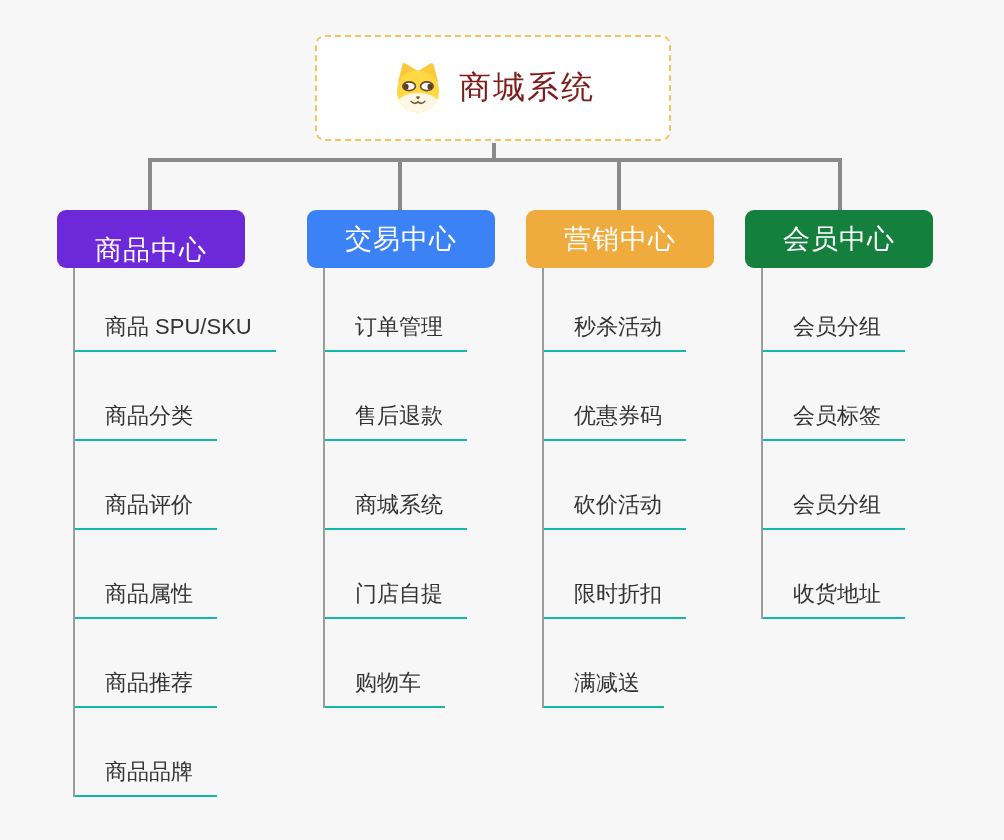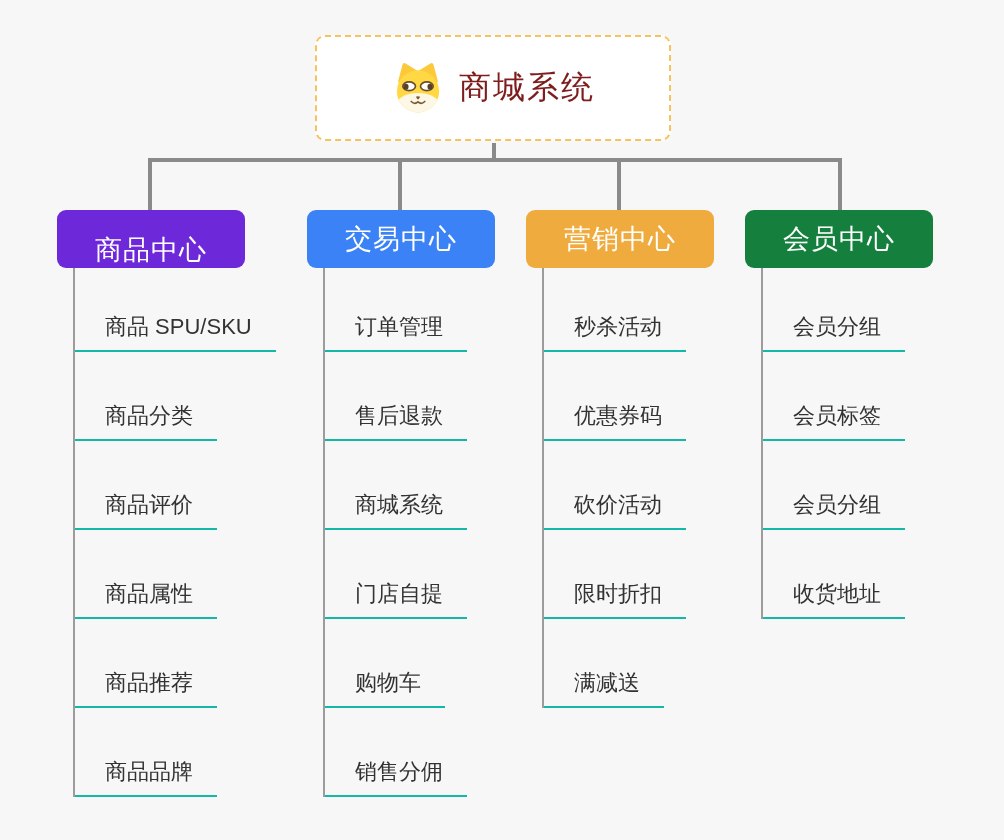--- a/index.html
+++ b/index.html
@@ -171,23 +171,20 @@
   </li>
 
   <li class="branch-item">
     <span class="item-label">门店自提</span>
   </li>
 
   <li class="branch-item">
     <span class="item-label">购物车</span>
   </li>
 
-  <li class="branch-item">
-    <span class="item-label">销售分佣</span>
-  </li>
 </ul>
   </div>
 
   <div class="branch">
     <div class="branch-head" style="background: rgb(239, 171, 61);">
       <span class="branch-label">营销中心</span>
     </div>
     <ul class="branch-items">
   <li class="branch-item">
     <span class="item-label">秒杀活动</span>

